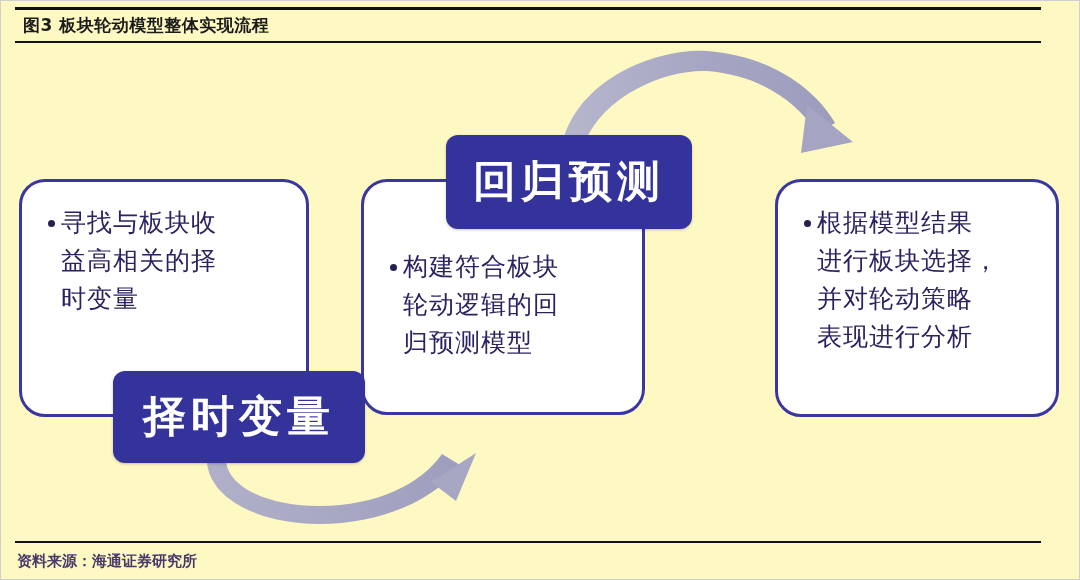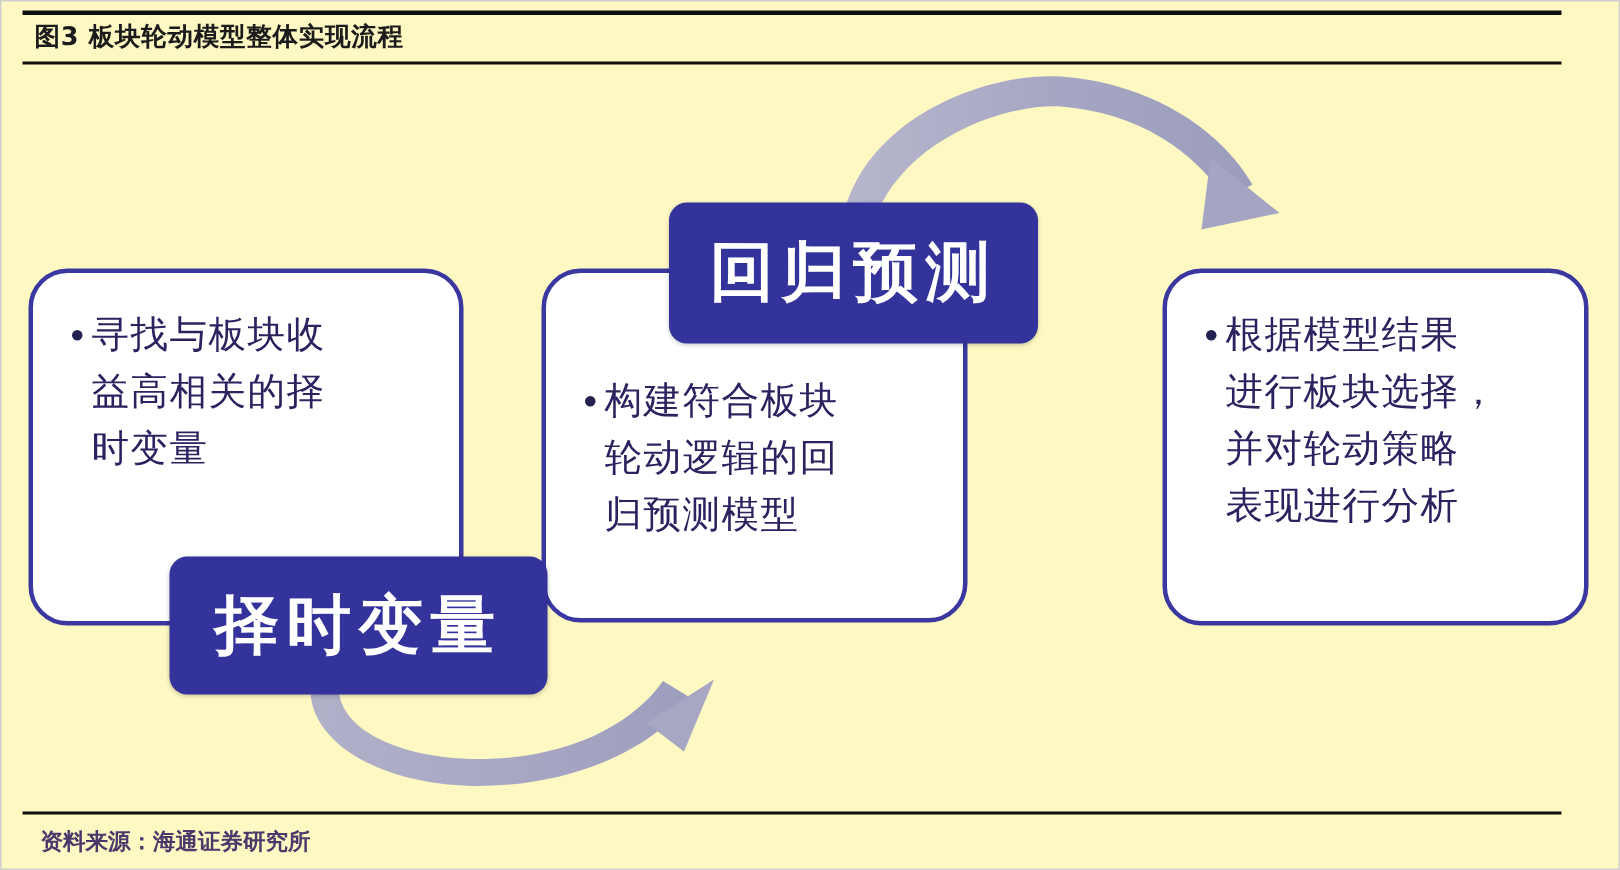--- a/index.html
+++ b/index.html
@@ -53,21 +53,21 @@
     line-height: 29px;
     font-family: "DejaVu Sans", "Liberation Sans", sans-serif;
     font-size: 17px;
     font-weight: bold;
     color: #1b1b1b;
     letter-spacing: 0.5px;
     white-space: nowrap;
   }
   #figure-source {
     position: absolute;
-    left: 26px;
+    left: 16px;
     top: 548px;
     height: 24px;
     line-height: 24px;
     font-family: "DejaVu Sans", "Liberation Sans", sans-serif;
     font-size: 15px;
     font-weight: bold;
     color: #4a3a6b;
     white-space: nowrap;
   }
 

